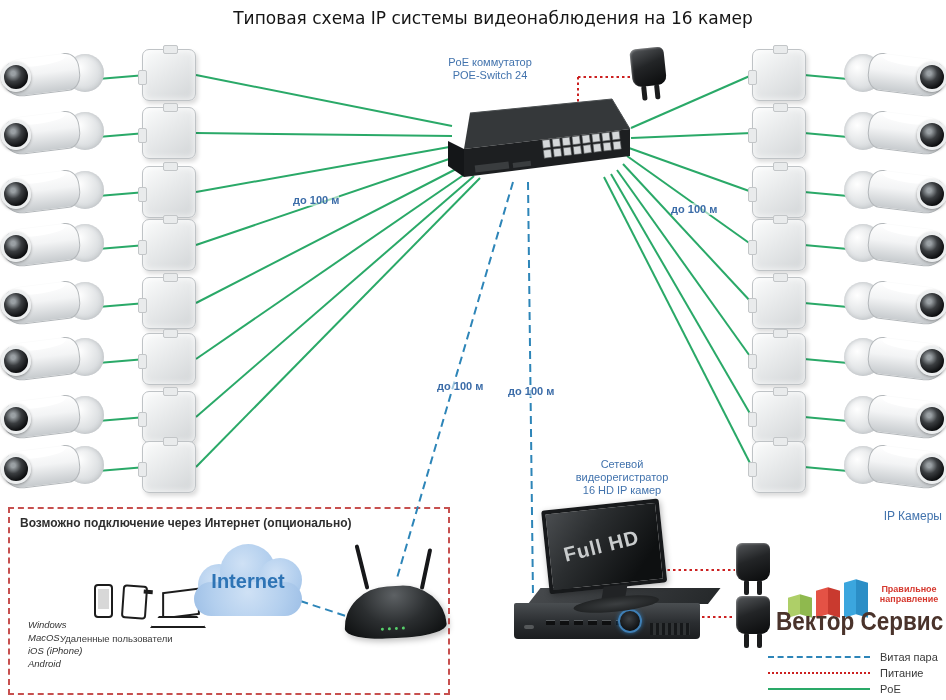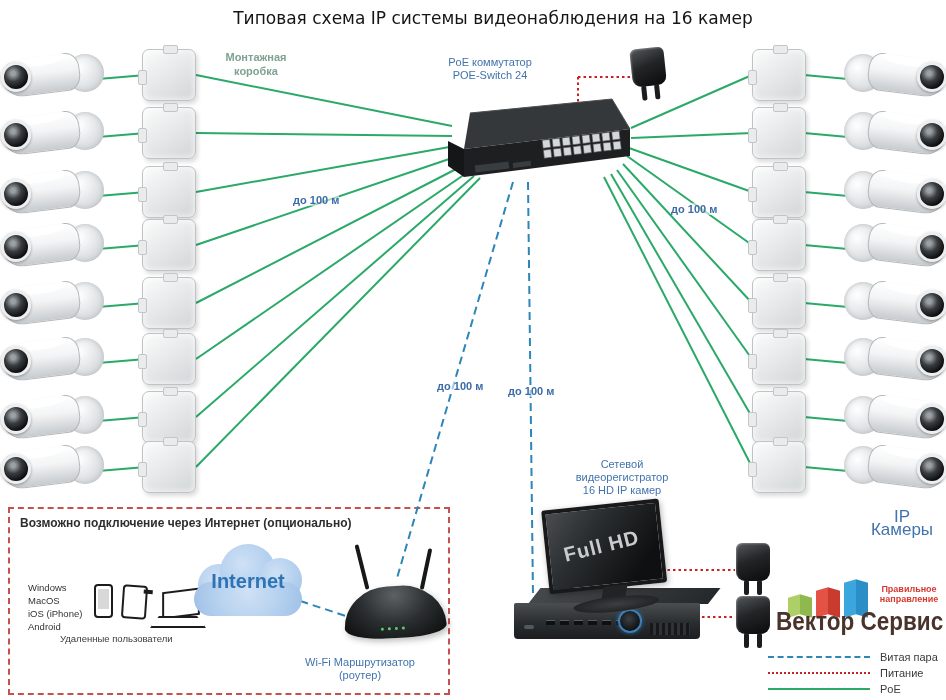--- a/index.html
+++ b/index.html
@@ -16,21 +16,21 @@
                  line-height:14px; text-align:center; z-index:6; }
   .dist { position:absolute; color:#3b6ca8; font-weight:bold; font-size:11px; z-index:6; background:rgba(255,255,255,.55); }
   .dist-1 { left:293px; top:194px; }
   .dist-2 { left:671px; top:203px; }
   .dist-3 { left:437px; top:380px; }
   .dist-4 { left:508px; top:385px; }
   .switch-label { left:425px; top:56px; width:130px; }
   .jbox-label   { left:208px; top:50px; width:96px; }
   .nvr-label    { left:553px; top:458px; width:138px; }
   .router-label { left:288px; top:656px; width:144px; }
-  .ipcam-label  { left:862px; top:510px; width:80px; font-size:17px; }
+  .ipcam-label  { left:862px; top:510px; width:80px; font-size:12px;text-align:right; }
 
   
   #wires { position:absolute; left:0; top:0; z-index:2; }
   .w-poe { stroke:#2aa968; stroke-width:2; fill:none; }
   .w-tp  { stroke:#2d85b8; stroke-width:2; fill:none; stroke-dasharray:8 5; }
   .w-pw  { stroke:#cc2020; stroke-width:2; fill:none; stroke-dasharray:2.5 3; }
 
   
   .camera { position:absolute; width:104px; height:56px; z-index:3; }
   .camera .bell { position:absolute; width:38px; height:38px; border-radius:50%;
@@ -131,21 +131,21 @@
   .laptop { position:absolute; left:150px; top:590px; width:56px; height:42px; z-index:3; }
   .lt-screen { position:absolute; left:12px; top:0; width:38px; height:27px; border:2px solid #1c1c1c;
       background:#fff; transform:rotate(-7deg) skewX(-7deg); }
   .lt-base { position:absolute; left:0; top:26px; width:56px; height:12px; background:#fff;
       border:2px solid #1c1c1c; clip-path:polygon(16% 0, 84% 0, 100% 100%, 0 100%); }
 
   
   .opt-box { position:absolute; left:8px; top:507px; width:442px; height:188px;
       border:2px dashed #c7504f; z-index:1; }
   .opt-title { position:absolute; left:20px; top:516px; font-size:12px; font-weight:bold; color:#2e2e2e; z-index:6; }
-  .os-list { position:absolute; left:28px; top:581px; font-size:9.5px; color:#333; line-height:13px; z-index:6; }
+  .os-list { position:absolute; left:28px; top:618px; font-size:9.5px; color:#333; line-height:13px; z-index:6;font-style:italic; }
   .remote-users { position:absolute; left:60px; top:633px; font-size:9.5px; color:#3a3a3a; z-index:6; }
 
   
   .chevrons { position:absolute; left:788px; top:580px; width:92px; height:38px; z-index:5; }
   .chev { position:absolute; bottom:2px; width:24px; }
   .chev span { position:absolute; bottom:0; width:12px; height:100%; }
   .chev .a { left:0; transform:skewY(-16deg); }
   .chev .b { left:12px; transform:skewY(16deg); }
   .chev-1 { left:0;  height:20px; } .chev-1 .a{background:#aecf68;} .chev-1 .b{background:#8fb94e;}
   .chev-2 { left:28px; height:27px; } .chev-2 .a{background:#e45245;} .chev-2 .b{background:#c93a2f;}
@@ -245,21 +245,20 @@
   <div class="adapter" style="left:628px; top:48px; transform:rotate(-6deg);">
     <div class="ab"></div>
     <div class="p1"></div>
     <div class="p2"></div>
   </div>
 
   <div class="blue-label switch-label">
     <div>PoE коммутатор</div>
       <div>POE-Switch 24</div>
   </div>
-  <div class="green-label jbox-label">Монтажная коробка</div>
   <span class="dist dist-1">до 100 м</span>
   <span class="dist dist-2">до 100 м</span>
   <span class="dist dist-3">до 100 м</span>
   <span class="dist dist-4">до 100 м</span>
   <div class="blue-label ipcam-label">IP Камеры</div>
 
   <div class="blue-label nvr-label">
     <div>Сетевой</div>
       <div>видеорегистратор</div>
       <div>16 HD IP камер</div>
@@ -324,24 +323,20 @@
     <div class="ant-l"></div>
     <div class="ant-r"></div>
     <div class="router-body">
       <div class="router-lights">
           <span></span>
           <span></span>
           <span></span>
           <span></span>
         </div>
     </div>
-  </div>
-  <div class="blue-label router-label">
-    <div>Wi-Fi Маршрутизатор</div>
-      <div>(роутер)</div>
   </div>
 
   <div class="chevrons">
     <div class="chev chev-1">
         <span class="a"></span>
         <span class="b"></span>
       </div>
     <div class="chev chev-2">
         <span class="a"></span>
         <span class="b"></span>

